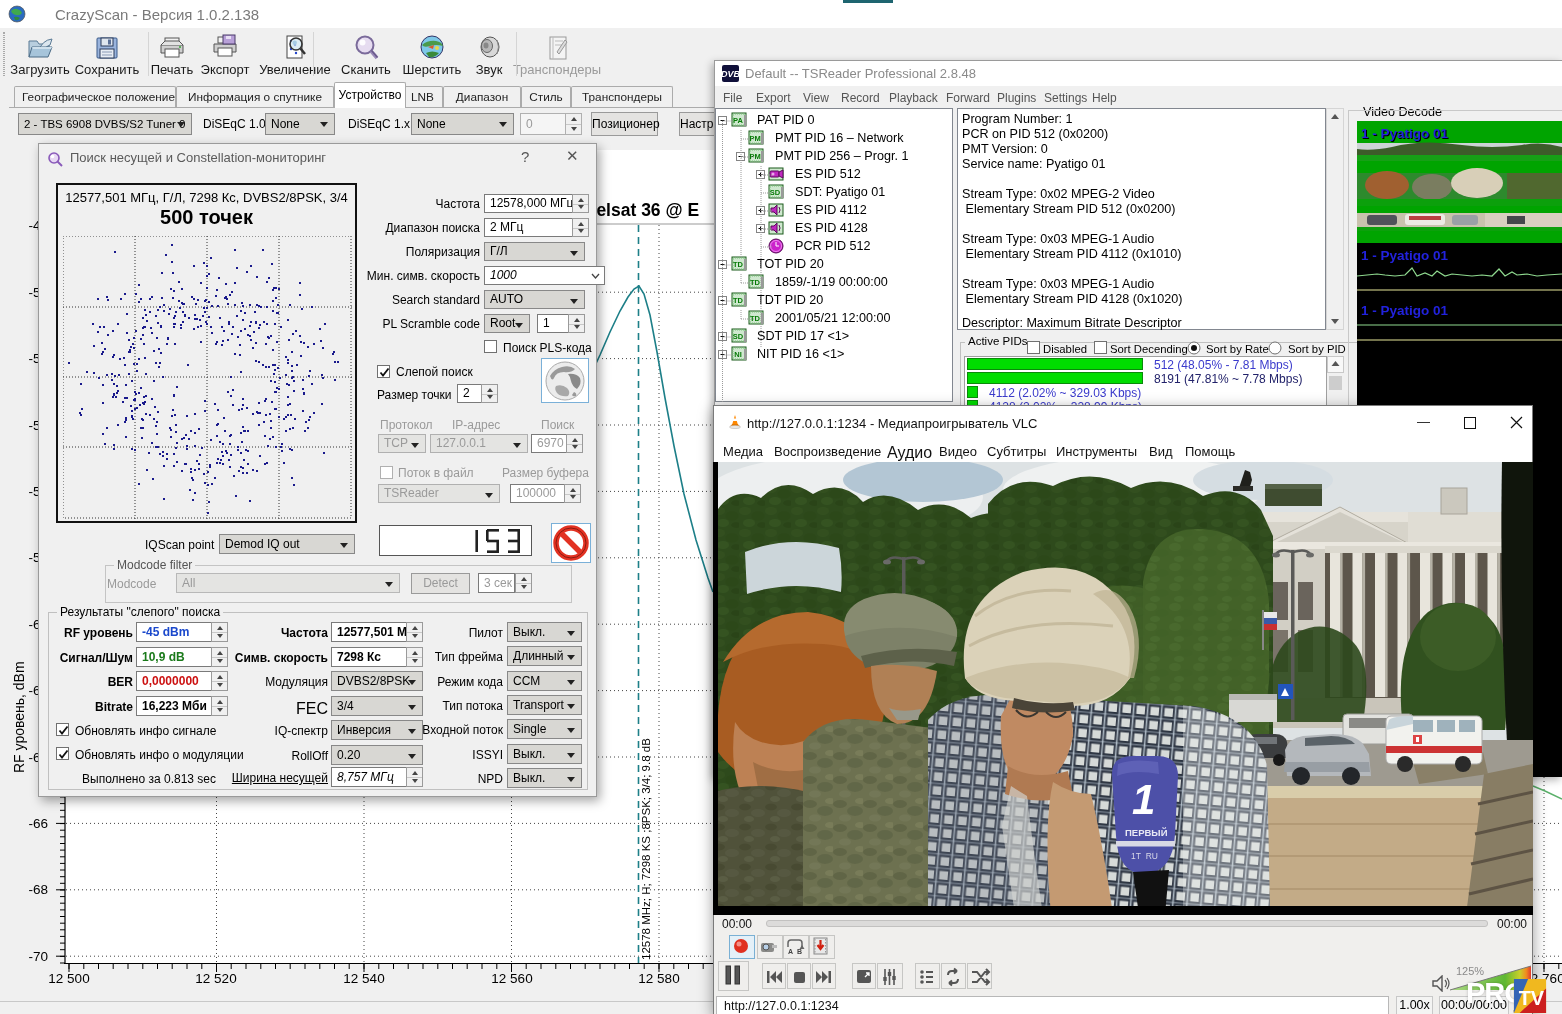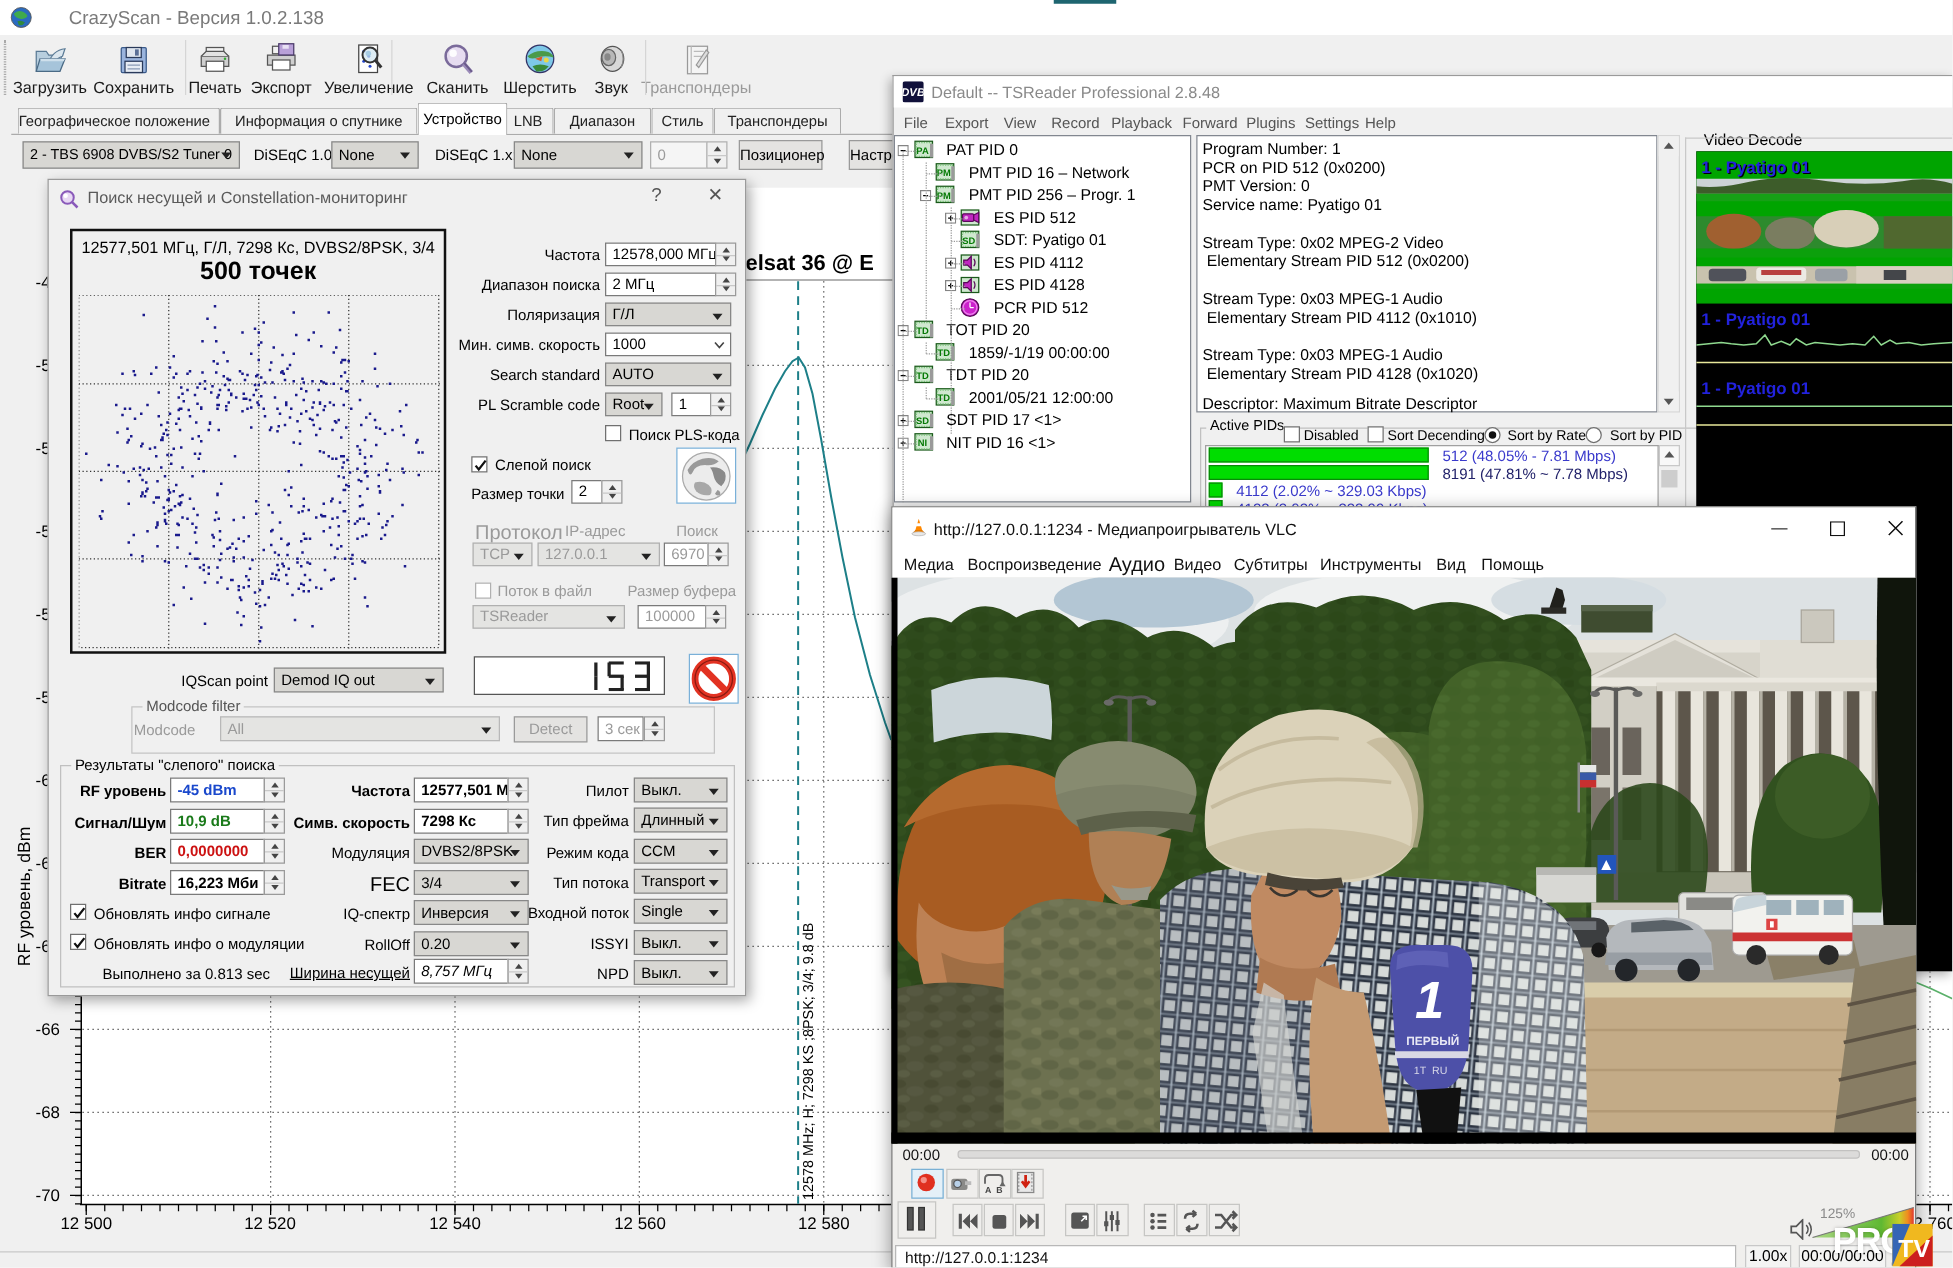--- a/index.html
+++ b/index.html
@@ -107,21 +107,21 @@
       <line x1="14" y1="13" x2="22" y2="13" stroke="#bbb"></line>
       <path d="M16 20 L24 8 L26 10 L18 22 Z" fill="#ddd" stroke="#999"></path>
     </svg>
 <div class="ab" style="left:502px;top:62px;width:110px;text-align:center;font-size:13px;color:#9a9a9a">Транспондеры</div>
 <div class="ab" style="left:148px;top:32px;width:1px;height:44px;background:#d5d5d5"></div>
 <div class="ab" style="left:313px;top:32px;width:1px;height:44px;background:#d5d5d5"></div>
 <div class="ab" style="left:516px;top:32px;width:1px;height:44px;background:#d5d5d5"></div>
 
 <div class="ab" style="left:0;top:80px;width:1562px;height:27px;background:#f0f0f0"></div>
 <div class="ab" style="left:9px;top:107px;width:1553px;height:1px;background:#ababab"></div>
-<div class="ab" style="left:14px;top:86px;width:162px;height:21px;background:#f0f0f0;border:1px solid #ababab;border-bottom:none;border-radius:2px 2px 0 0;text-align:left;font-size:11.8px;line-height:20px;white-space:nowrap;color:#222">Географическое положение</div>
+<div class="ab" style="left:14px;top:86px;width:162px;height:21px;background:#f0f0f0;border:1px solid #ababab;border-bottom:none;border-radius:2px 2px 0 0;text-align:right;font-size:11.8px;line-height:20px;white-space:nowrap;color:#222">Географическое положение</div>
 <div class="ab" style="left:176px;top:86px;width:158px;height:21px;background:#f0f0f0;border:1px solid #ababab;border-bottom:none;border-radius:2px 2px 0 0;text-align:center;font-size:11.8px;line-height:20px;white-space:nowrap;color:#222">Информация о спутнике</div>
 <div class="ab" style="left:334px;top:82px;width:72px;height:26px;background:#fff;border:1px solid #ababab;border-bottom:none;border-radius:2px 2px 0 0;z-index:3;text-align:center;font-size:12px;line-height:24px;white-space:nowrap">Устройство</div>
 <div class="ab" style="left:402px;top:86px;width:41px;height:21px;background:#f0f0f0;border:1px solid #ababab;border-bottom:none;border-radius:2px 2px 0 0;text-align:center;font-size:11.8px;line-height:20px;white-space:nowrap;color:#222">LNB</div>
 <div class="ab" style="left:443px;top:86px;width:78px;height:21px;background:#f0f0f0;border:1px solid #ababab;border-bottom:none;border-radius:2px 2px 0 0;text-align:center;font-size:11.8px;line-height:20px;white-space:nowrap;color:#222">Диапазон</div>
 <div class="ab" style="left:521px;top:86px;width:50px;height:21px;background:#f0f0f0;border:1px solid #ababab;border-bottom:none;border-radius:2px 2px 0 0;text-align:center;font-size:11.8px;line-height:20px;white-space:nowrap;color:#222">Стиль</div>
 <div class="ab" style="left:571px;top:86px;width:102px;height:21px;background:#f0f0f0;border:1px solid #ababab;border-bottom:none;border-radius:2px 2px 0 0;text-align:center;font-size:11.8px;line-height:20px;white-space:nowrap;color:#222">Транспондеры</div>
 
 <div class="cmb" style="left:18px;top:113px;width:174px;height:22px;line-height:20px;font-size:11.5px">2 - TBS 6908 DVBS/S2 Tuner 0</div>
 <div class="lbl" style="left:203px;top:117px">DiSEqC 1.0:</div>
 <div class="cmb" style="left:265px;top:113px;width:70px;height:22px;line-height:20px">None</div>
@@ -468,21 +468,21 @@
     <div class="ab" style="left:350px;top:221px;z-index:11;width:130px;text-align:right;font-size:12px;white-space:nowrap">Диапазон поиска</div>
     <div class="inp" style="left:484px;top:218px;width:89px;height:19px;line-height:17px;z-index:11;">2 МГц</div>
     <div class="spin" style="left:572px;top:218px;height:19px;z-index:11;">
       <i class="u"></i>
       <i class="d"></i>
       <em></em>
     </div>
     <div class="ab" style="left:350px;top:245px;z-index:11;width:130px;text-align:right;font-size:12px;white-space:nowrap">Поляризация</div>
     <div class="cmb" style="left:484px;top:242px;width:101px;height:19px;line-height:17px;z-index:11;">Г/Л</div>
     <div class="ab" style="left:350px;top:269px;z-index:11;width:130px;text-align:right;font-size:12px;white-space:nowrap">Мин. симв. скорость</div>
-    <div class="cmbw" style="left:484px;top:266px;width:101px;height:19px;line-height:17px;z-index:11;">1000<svg style="position:absolute;right:4px;top:6px" width="9" height="7">
+    <div class="cmbw" style="left:484px;top:266px;width:121px;height:19px;line-height:17px;z-index:11;font-style:italic;">1000<svg style="position:absolute;right:4px;top:6px" width="9" height="7">
         <path d="M1 1 L4.5 5 L8 1" stroke="#444" fill="none" stroke-width="1.3"></path>
       </svg></div>
     <div class="ab" style="left:350px;top:293px;z-index:11;width:130px;text-align:right;font-size:12px;white-space:nowrap">Search standard</div>
     <div class="cmb" style="left:484px;top:290px;width:101px;height:19px;line-height:17px;z-index:11;">AUTO</div>
     <div class="ab" style="left:350px;top:317px;z-index:11;width:130px;text-align:right;font-size:12px;white-space:nowrap">PL Scramble code</div>
     <div class="cmb" style="left:484px;top:314px;width:46px;height:19px;line-height:17px;z-index:11;">Root</div>
     <div class="inp" style="left:537px;top:314px;width:32px;height:19px;line-height:17px;z-index:11;">1</div>
     <div class="spin" style="left:568px;top:314px;height:19px;z-index:11;">
       <i class="u"></i>
       <i class="d"></i>
@@ -504,21 +504,21 @@
       <em></em>
     </div>
     <div class="ab" style="left:541px;top:358px;width:48px;height:45px;z-index:11;background:#fff;border:1px solid #7ab0d8"></div>
     <svg class="ab" style="left:544px;top:360px;z-index:11;" width="42" height="42" viewBox="0 0 42 42">
       <circle cx="21" cy="21" r="19" fill="#ececec" stroke="#aaa"></circle>
       <path d="M6 16 Q10 9 18 7 Q26 5 31 9 Q27 13 20 12 Q12 12 10 18 Q8 22 6 16Z" fill="#9a9a9a"></path>
       <path d="M24 14 Q32 13 36 18 Q38 24 33 29 Q28 26 27 21 Q26 16 24 14Z" fill="#8a8a8a"></path>
       <path d="M12 26 Q18 24 23 28 Q27 32 24 36 Q17 37 13 33 Q10 29 12 26Z" fill="#a8a8a8"></path>
       <path d="M30 32 q3 1 2 4 q-3 1 -4 -1z" fill="#999"></path>
     </svg>
-    <div class="ab" style="left:380px;top:418px;z-index:11;font-size:16px;color:#9a9a9a">Протокол</div>
+    <div class="ab" style="left:380px;top:418px;z-index:11;font-size:12px;color:#9a9a9a">Протокол</div>
     <div class="ab" style="left:452px;top:418px;z-index:11;font-size:12px;color:#9a9a9a">IP-адрес</div>
     <div class="ab" style="left:541px;top:418px;z-index:11;font-size:12px;color:#9a9a9a">Поиск</div>
     <div class="cmb" style="left:378px;top:434px;width:48px;height:19px;line-height:17px;z-index:11;color:#9a9a9a;background:#e4e4e2;border-color:#b0b0b0">TCP</div>
     <div class="cmb" style="left:430px;top:434px;width:98px;height:19px;line-height:17px;z-index:11;color:#9a9a9a;background:#e4e4e2;border-color:#b0b0b0">127.0.0.1</div>
     <div class="inp" style="left:531px;top:434px;width:36px;height:19px;line-height:17px;z-index:11;color:#9a9a9a">6970</div>
     <div class="spin" style="left:566px;top:434px;height:19px;z-index:11;">
       <i class="u"></i>
       <i class="d"></i>
       <em></em>
     </div>

